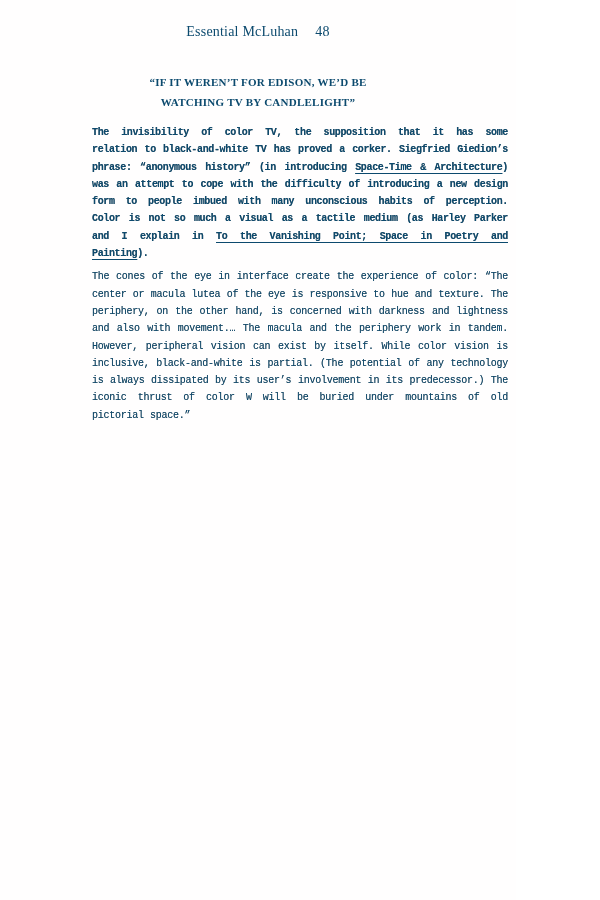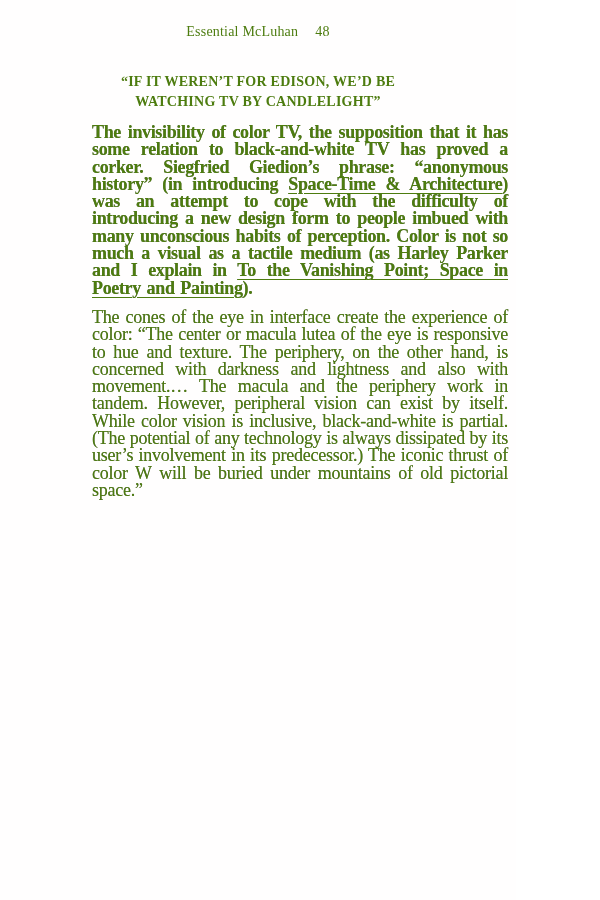--- a/index.html
+++ b/index.html
@@ -6,21 +6,21 @@
     margin: 0;
     padding: 0;
     background: #ffffff;
   }
   .page {
     position: relative;
     width: 516px;
     height: 900px;
     background: #fffefe;
     font-family: "Liberation Serif", "DejaVu Serif", serif;
-    color: #4d7c0f;
+    color: #0c4a6e;
     overflow: hidden;
   }
   .running-header {
     position: absolute;
     top: 24px;
     left: 0;
     right: 0;
     text-align: center;
     font-size: 14px;
     letter-spacing: 0.2px;
@@ -30,43 +30,44 @@
     display: inline-block;
     width: 17px;
   }
   .chapter-title {
     position: absolute;
     top: 72px;
     left: 0;
     right: 0;
     margin: 0;
     text-align: center;
-    font-size: 14px;
+    font-size: 11px;
     font-weight: 700;
     line-height: 20px;
     letter-spacing: 0.25px;
   }
   .chapter-title .title-line {
     display: block;
   }
   .body-text {
     position: absolute;
     top: 124px;
     left: 92px;
     width: 416px;
   }
   .para {
-    margin: 0 0 12px 0;
-    font-size: 18px;
+    margin: 0 0 6px 0;
+    font-size: 10px;
     line-height: 17.3px;
     text-align: justify;
     text-align-last: left;
     letter-spacing: -0.25px;
     word-spacing: 0.4px;
     text-shadow: 0 0 0.4px rgba(20,20,20,0.55);
+    font-family: Liberation Mono, monospace;
   }
   .para.bold {
     font-weight: 700;
     letter-spacing: -0.35px;
     word-spacing: 1.6px;
   }
   .para:nth-child(3) {
     margin-bottom: 14px;
   }
   .underlined {

